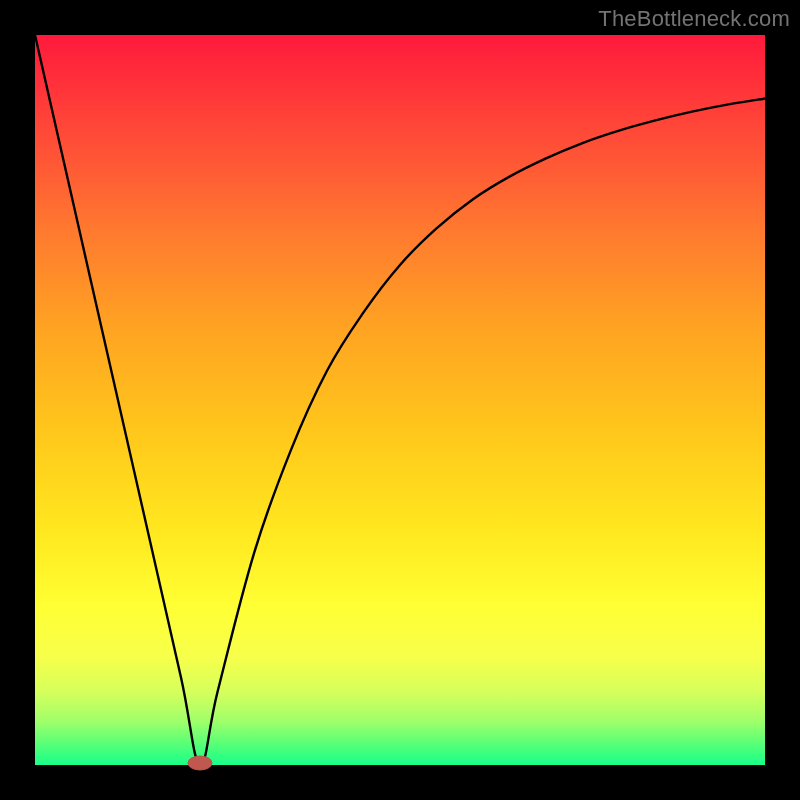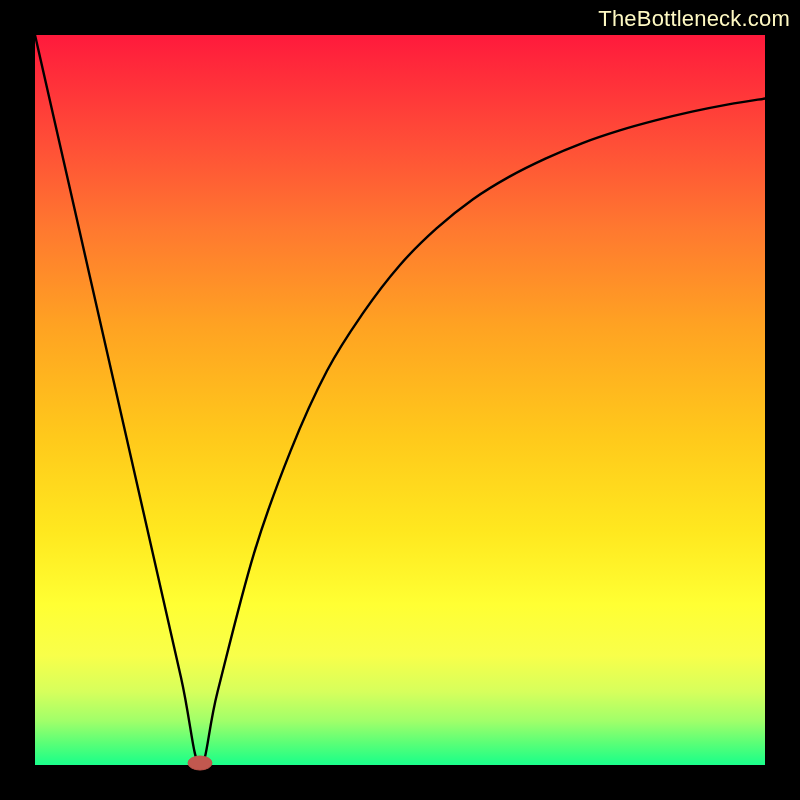--- a/index.html
+++ b/index.html
@@ -46,21 +46,21 @@
     left: 0;
     top: 0;
     width: 730px;
     height: 730px;
     overflow: visible;
   }
   .watermark {
     position: absolute;
     top: 6px;
     right: 10px;
-    color: #fef9c3;
+    color: #737373;
     font-size: 22px;
     font-weight: 400;
     letter-spacing: 0.2px;
     user-select: none;
     text-align: right;
   }
 </style>
 </head>
 <body>
 

